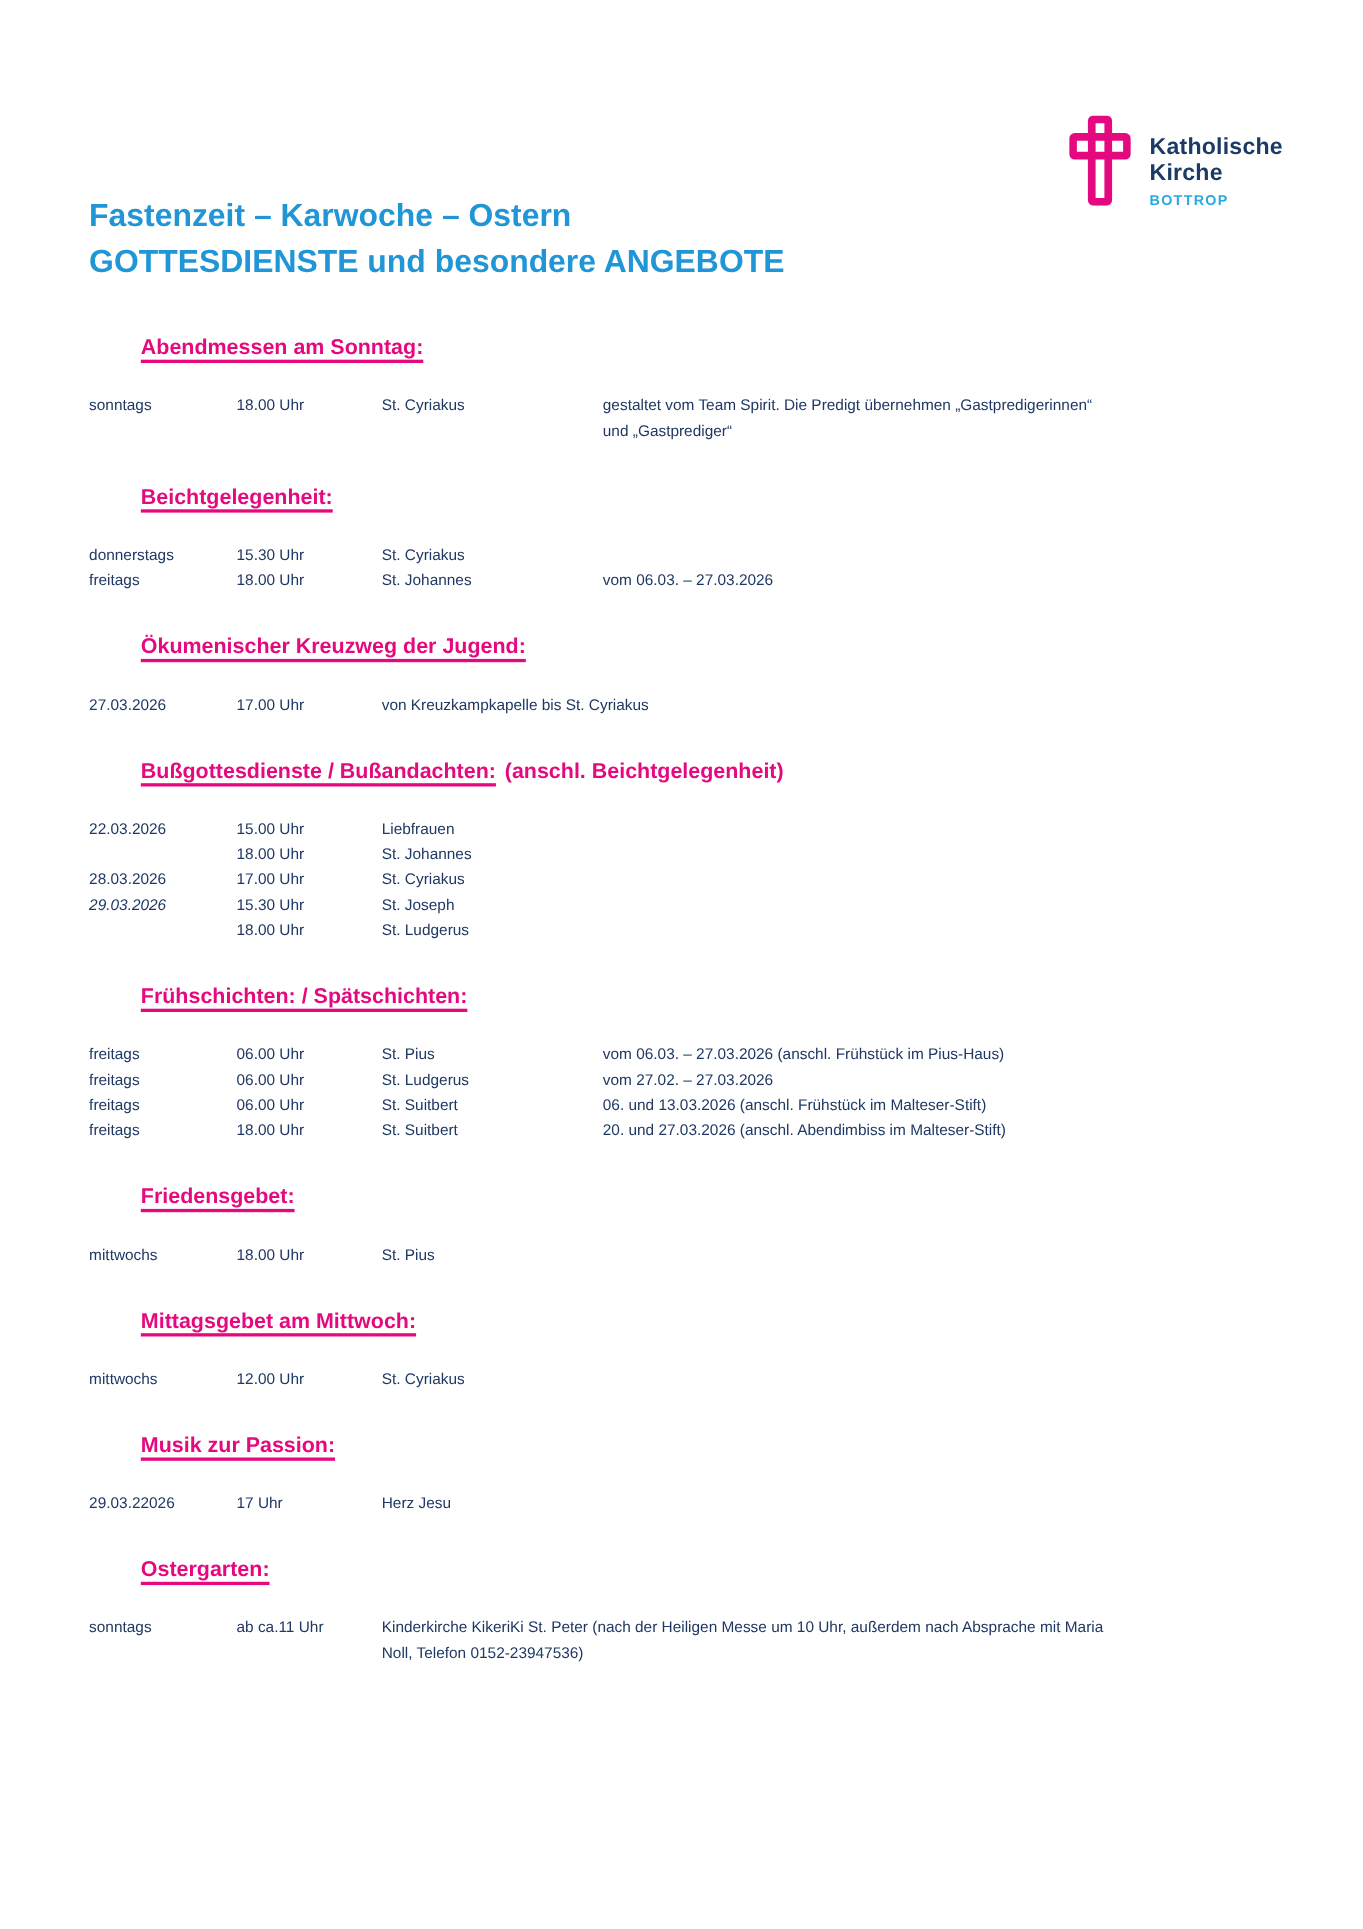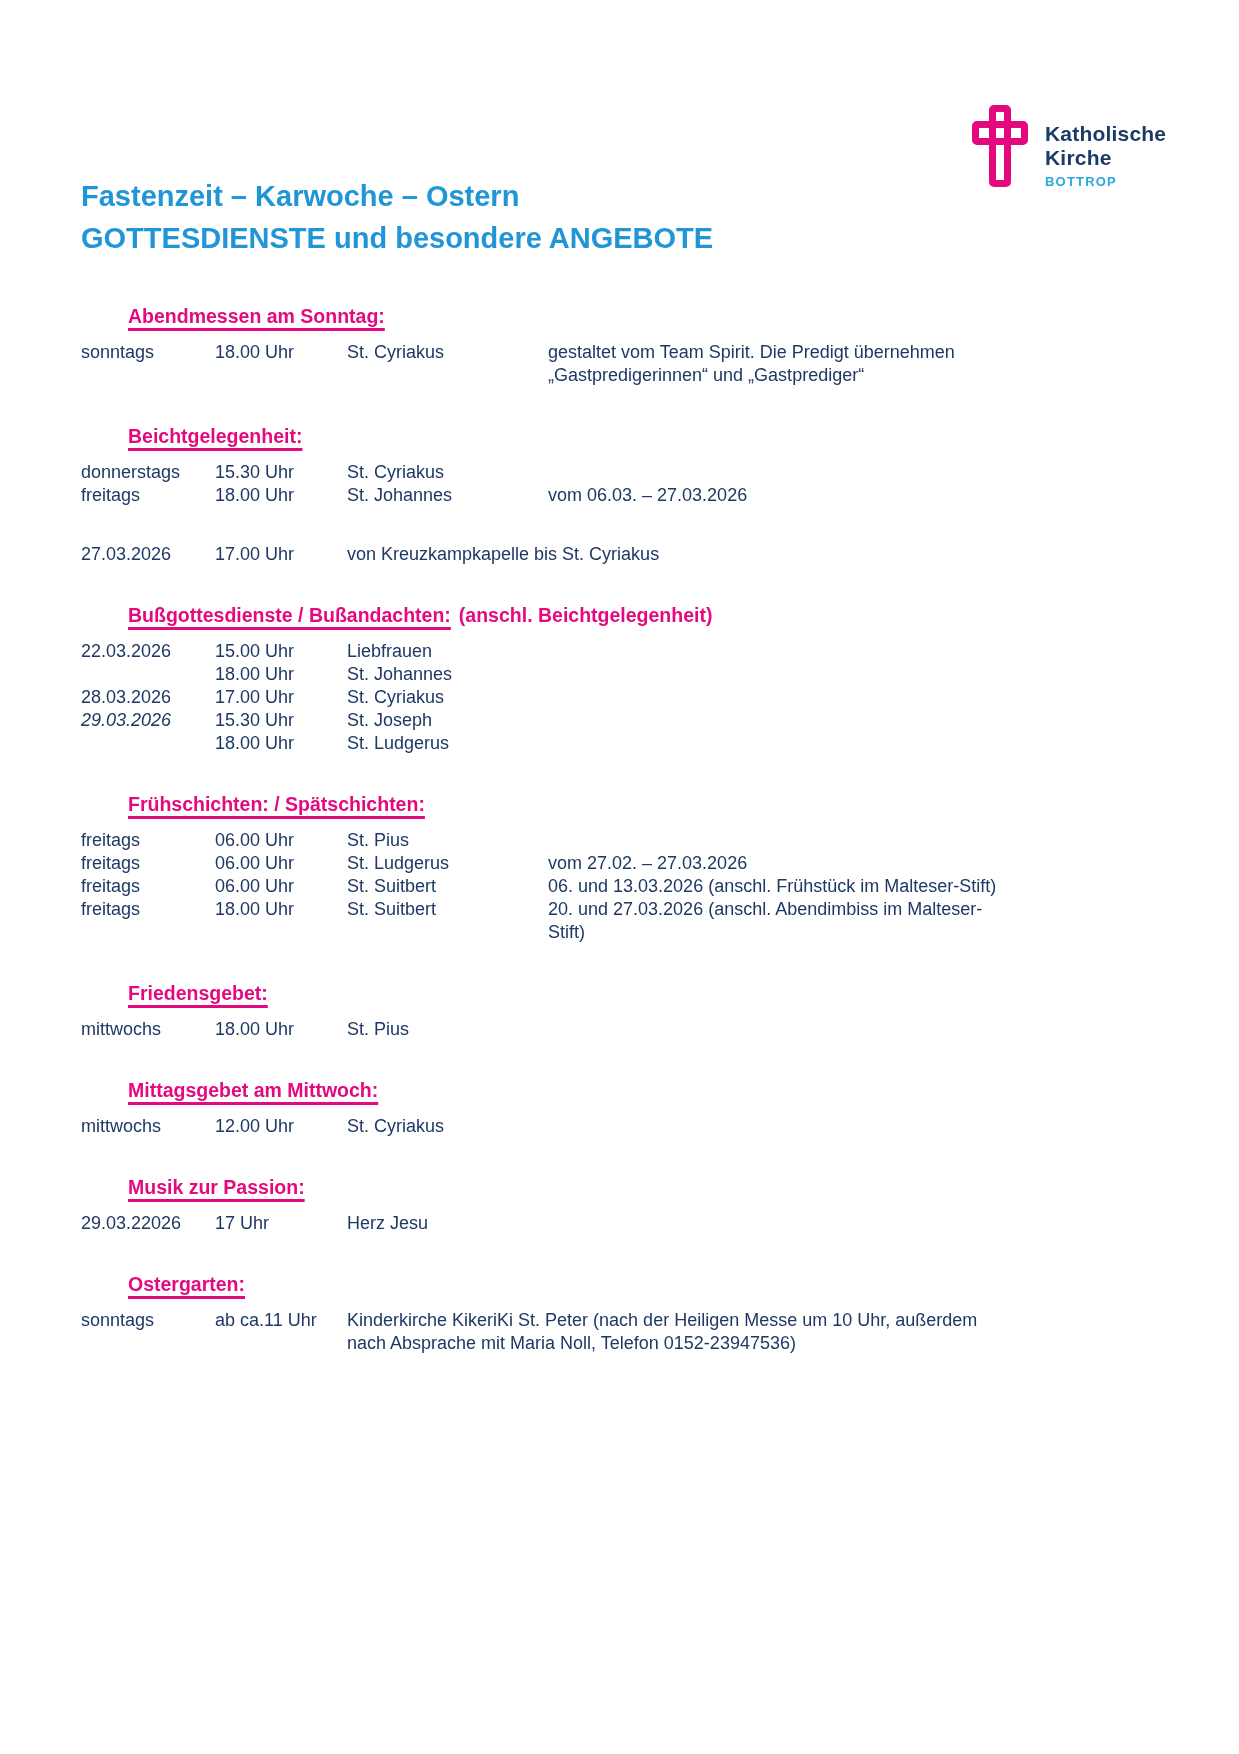--- a/index.html
+++ b/index.html
@@ -28,21 +28,21 @@
   .section-heading{
     margin:0;font-size:19.5px;font-weight:bold;color:#E5097F;line-height:26px;
   }
   .heading-underlined{
     text-decoration:underline;
     text-decoration-thickness:2.5px;
     text-underline-offset:5px;
     margin-left:47px;
   }
   .heading-suffix{margin-left:8px;}
-  .rows{margin-top:12px;font-size:18px;line-height:23px;}
+  .rows{margin-top:28px;font-size:14px;line-height:23px;}
   .row{display:grid;grid-template-columns:134px 132px 201px 463px;}
   .cell{white-space:normal;}
 </style>
 </head>
 <body>
 
 <div class="page">
 
   <div class="logo">
     <svg class="logo-cross" viewBox="0 0 56 82" xmlns="http://www.w3.org/2000/svg">
@@ -83,20 +83,21 @@
           </div>
           <div class="row">
             <div class="cell" style="grid-column: 1;">freitags</div>
             <div class="cell" style="grid-column: 2;">18.00 Uhr</div>
             <div class="cell" style="grid-column: 3;">St. Johannes</div>
             <div class="cell" style="grid-column: 4 / 5;">vom 06.03. – 27.03.2026</div>
           </div>
         </div>
       </section>
       <section class="section">
+        <h2 class="section-heading"><span class="heading-underlined">Ökumenischer Kreuzweg der Jugend:</span></h2>
         <div class="rows">
           <div class="row">
             <div class="cell" style="grid-column: 1;">27.03.2026</div>
             <div class="cell" style="grid-column: 2;">17.00 Uhr</div>
             <div class="cell" style="grid-column: 3 / 5;">von Kreuzkampkapelle bis St. Cyriakus</div>
           </div>
         </div>
       </section>
       <section class="section">
         <h2 class="section-heading"><span class="heading-underlined">Bußgottesdienste / Bußandachten:</span><span class="heading-suffix">(anschl. Beichtgelegenheit)</span></h2>
@@ -128,20 +129,21 @@
           </div>
         </div>
       </section>
       <section class="section">
         <h2 class="section-heading"><span class="heading-underlined">Frühschichten: / Spätschichten:</span></h2>
         <div class="rows">
           <div class="row">
             <div class="cell" style="grid-column: 1;">freitags</div>
             <div class="cell" style="grid-column: 2;">06.00 Uhr</div>
             <div class="cell" style="grid-column: 3;">St. Pius</div>
+            <div class="cell" style="grid-column: 4 / 5;">vom 06.03. – 27.03.2026 (anschl. Frühstück im Pius-Haus)</div>
           </div>
           <div class="row">
             <div class="cell" style="grid-column: 1;">freitags</div>
             <div class="cell" style="grid-column: 2;">06.00 Uhr</div>
             <div class="cell" style="grid-column: 3;">St. Ludgerus</div>
             <div class="cell" style="grid-column: 4 / 5;">vom 27.02. – 27.03.2026</div>
           </div>
           <div class="row">
             <div class="cell" style="grid-column: 1;">freitags</div>
             <div class="cell" style="grid-column: 2;">06.00 Uhr</div>

